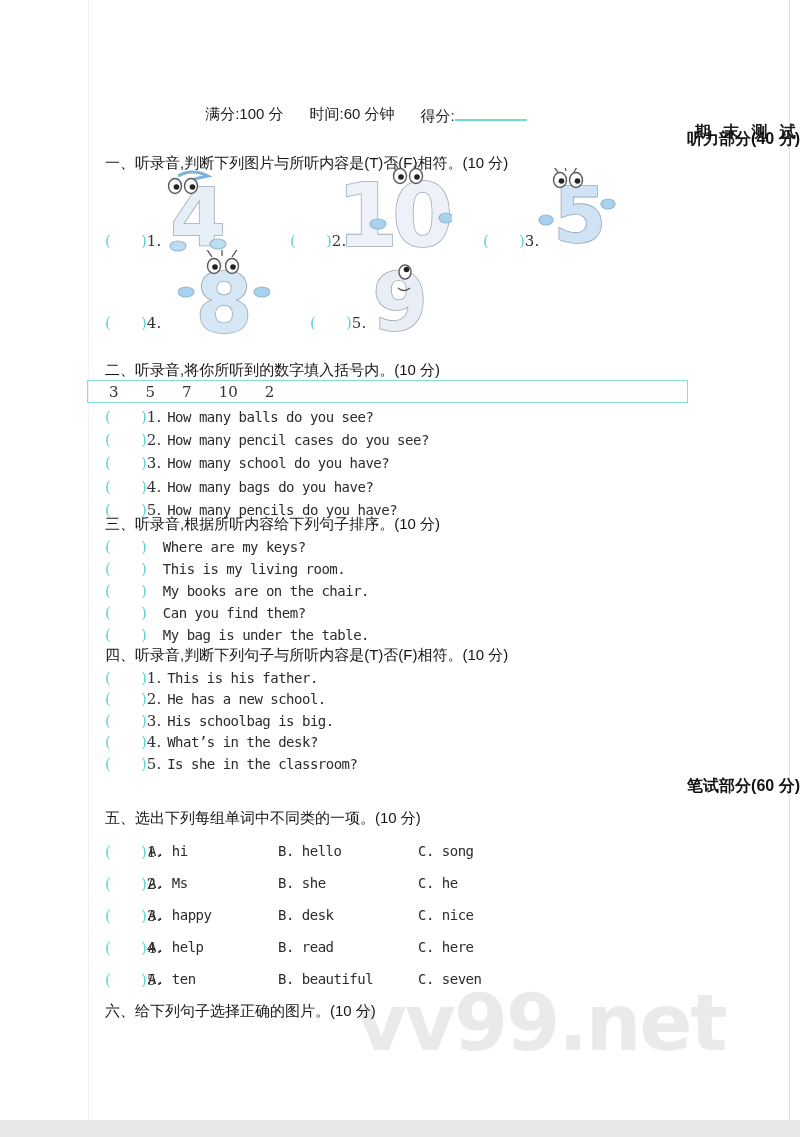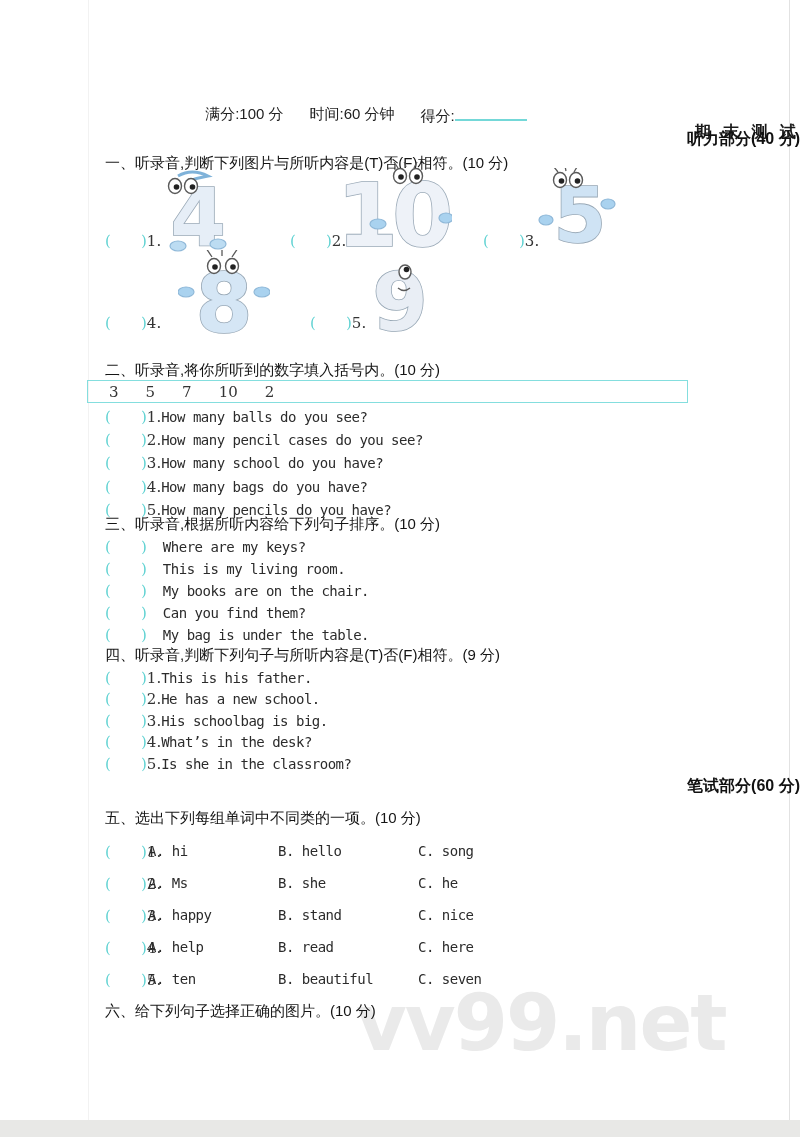--- a/index.html
+++ b/index.html
@@ -22,21 +22,21 @@
   .banner{position:absolute;left:0;width:800px;text-align:right;font-size:16px;
         font-weight:bold;color:#111;}
   .heading{position:absolute;left:105px;font-size:15px;font-weight:normal;color:#151515;
         white-space:nowrap;}
 
   .row{position:absolute;white-space:nowrap;height:18px;}
   .br{font-family:"DejaVu Serif",serif;font-size:15px;color:#5fd2d2;}
   .br .o{display:inline-block;width:36px;}
   .qn{font-family:"DejaVu Serif",serif;font-size:15px;color:#333;}
   .qt{font-family:"DejaVu Sans Mono","Liberation Mono",monospace;font-size:14px;
-      color:#2b2b2b;letter-spacing:-0.5px;}
+      color:#2b2b2b;margin-left:6px;letter-spacing:-0.5px;}
   .qt.tight{margin-left:16px;}
 
   .bank{position:absolute;left:87px;top:380px;width:601px;height:23px;border:1px solid #84dede;
         display:flex;align-items:center;padding-left:21px;gap:27px;box-sizing:border-box;
         font-family:"DejaVu Serif",serif;font-size:15px;color:#333;}
 
   .s5row{position:absolute;left:0;width:800px;height:18px;}
   .s5row .bracket{position:absolute;left:105px;white-space:nowrap;}
   .s5row .oa{position:absolute;left:148px;}
   .s5row .ob{position:absolute;left:278px;}
@@ -173,21 +173,21 @@
   <div class="row" style="left:105px;top:582px">
     <span class="br"><span class="o">(</span><span>)</span></span><span class="qt tight">My books are on the chair.</span>
   </div>
   <div class="row" style="left:105px;top:604px">
     <span class="br"><span class="o">(</span><span>)</span></span><span class="qt tight">Can you find them?</span>
   </div>
   <div class="row" style="left:105px;top:626px">
     <span class="br"><span class="o">(</span><span>)</span></span><span class="qt tight">My bag is under the table.</span>
   </div>
 
-  <div class="heading" style="top:646px">四、听录音,判断下列句子与所听内容是(T)否(F)相符。(9 分)</div>
+  <div class="heading" style="top:646px">四、听录音,判断下列句子与所听内容是(T)否(F)相符。(10 分)</div>
 
   <div class="row" style="left:105px;top:669px">
     <span class="br"><span class="o">(</span><span>)</span></span><span class="qn">1.</span><span class="qt">This is his father.</span>
   </div>
   <div class="row" style="left:105px;top:690px">
     <span class="br"><span class="o">(</span><span>)</span></span><span class="qn">2.</span><span class="qt">He has a new school.</span>
   </div>
   <div class="row" style="left:105px;top:712px">
     <span class="br"><span class="o">(</span><span>)</span></span><span class="qn">3.</span><span class="qt">His schoolbag is big.</span>
   </div>
@@ -210,21 +210,21 @@
   </div>
   <div class="s5row" style="top:875px">
     <span class="bracket"><span class="br"><span class="o">(</span><span>)</span></span><span class="qn">2.</span></span>
     <span class="opt oa">A. Ms</span>
     <span class="opt ob">B. she</span>
     <span class="opt oc">C. he</span>
   </div>
   <div class="s5row" style="top:907px">
     <span class="bracket"><span class="br"><span class="o">(</span><span>)</span></span><span class="qn">3.</span></span>
     <span class="opt oa">A. happy</span>
-    <span class="opt ob">B. stand</span>
+    <span class="opt ob">B. desk</span>
     <span class="opt oc">C. nice</span>
   </div>
   <div class="s5row" style="top:939px">
     <span class="bracket"><span class="br"><span class="o">(</span><span>)</span></span><span class="qn">4.</span></span>
     <span class="opt oa">A. help</span>
     <span class="opt ob">B. read</span>
     <span class="opt oc">C. here</span>
   </div>
   <div class="s5row" style="top:971px">
     <span class="bracket"><span class="br"><span class="o">(</span><span>)</span></span><span class="qn">5.</span></span>

